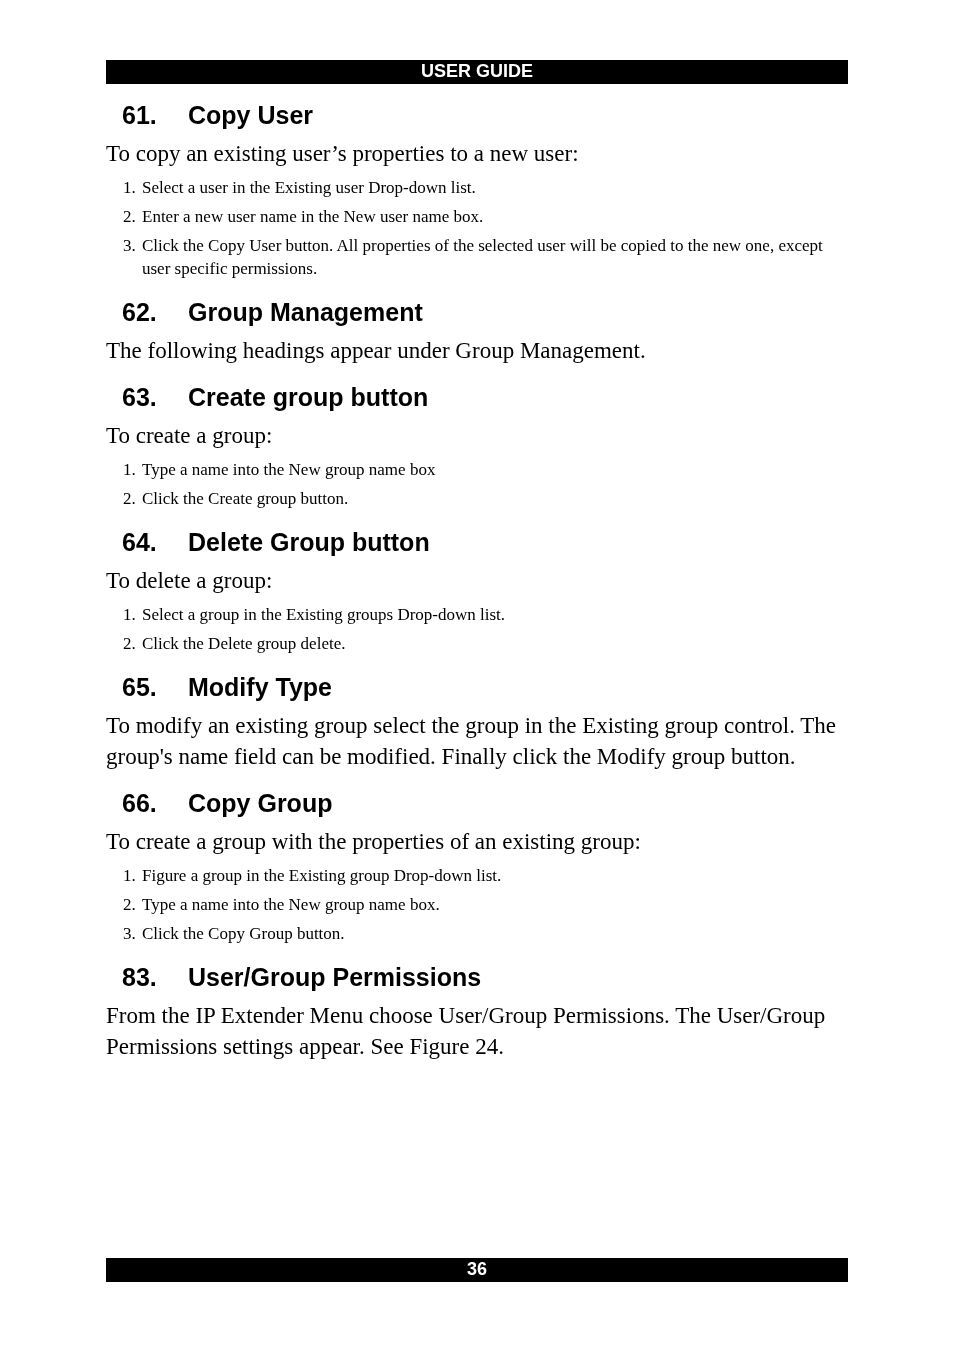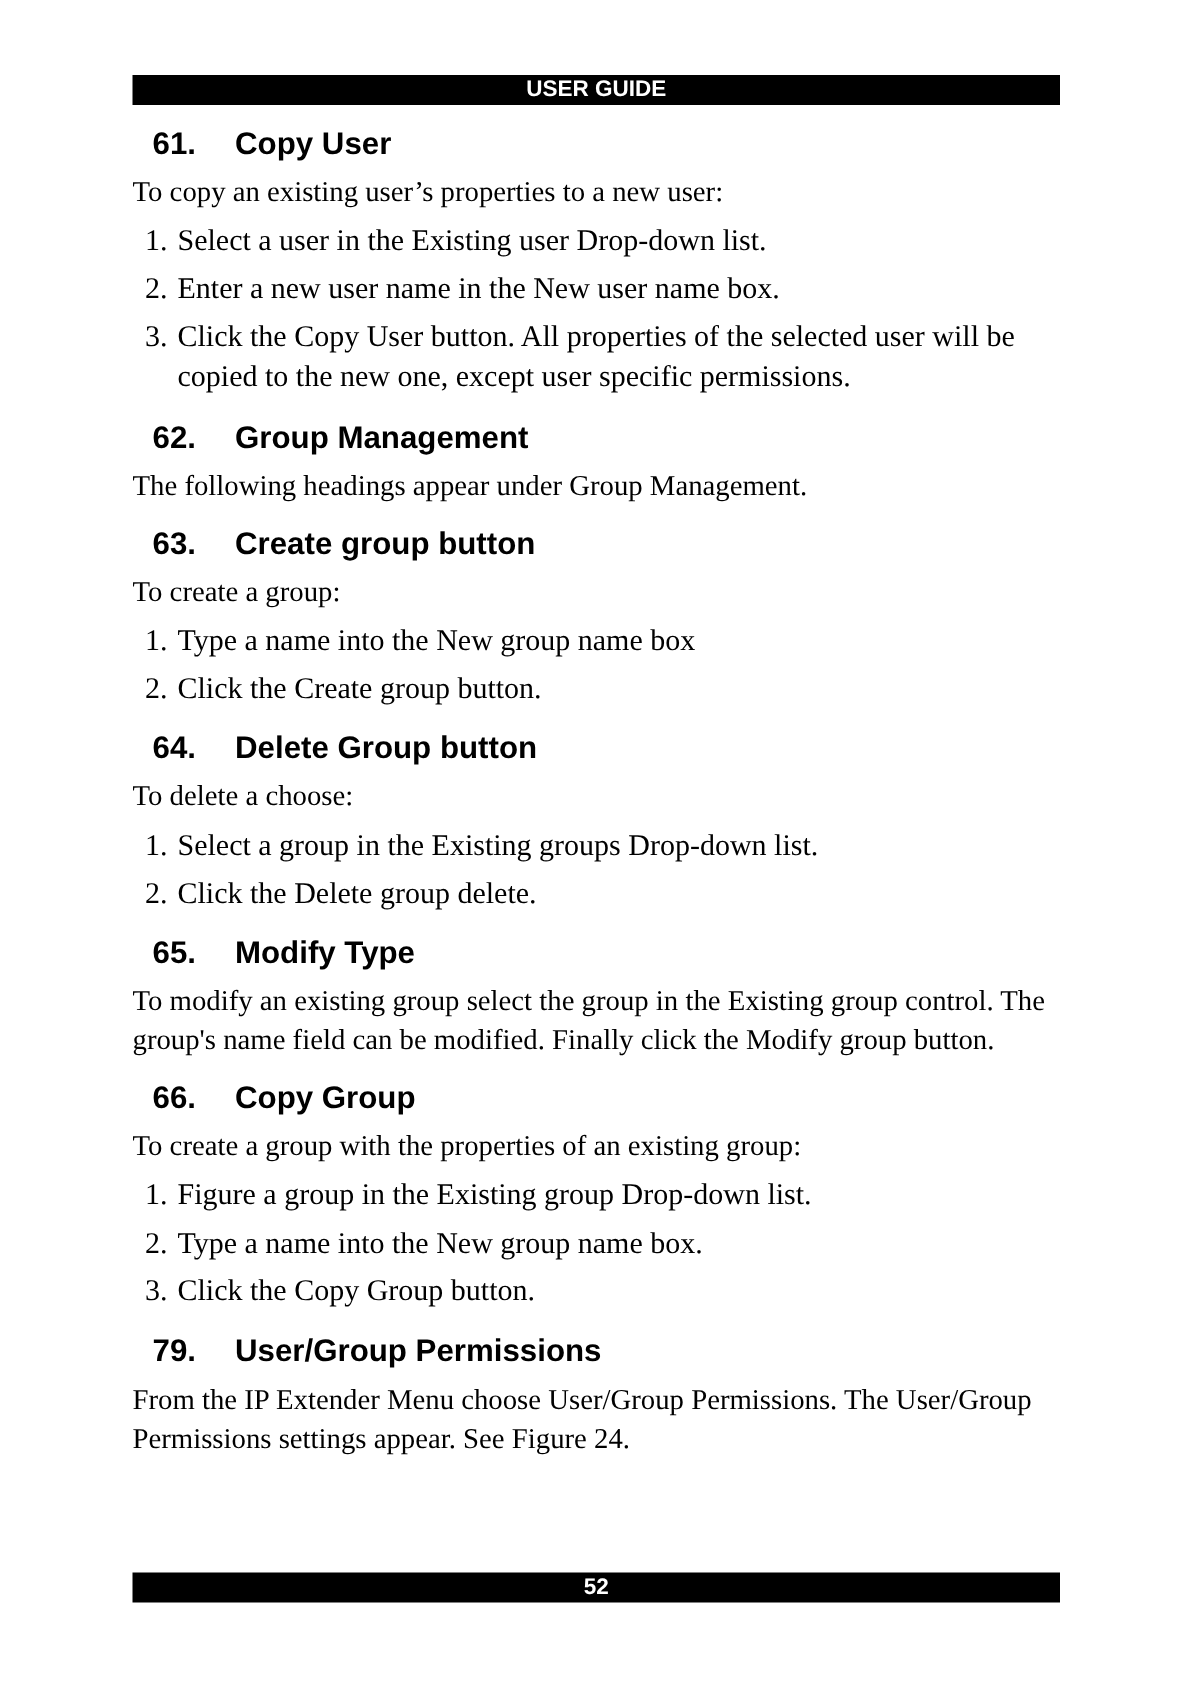--- a/index.html
+++ b/index.html
@@ -55,21 +55,21 @@
     font-size: 23px;
     line-height: 1.35;
     margin: 4px 0 8px 0;
   }
   ol.steps {
     list-style: decimal;
     margin: 6px 0 10px 0;
     padding-left: 34px;
   }
   ol.steps li {
-    font-size: 24px;
+    font-size: 17px;
     line-height: 1.35;
     padding-left: 2px;
     margin: 6px 0;
   }
 </style>
 </head>
 <body>
 
 <div class="page">
 
@@ -101,21 +101,21 @@
   <p class="body-text">To create a group:</p>
   <ol class="steps">
     <li>Type a name into the New group name box</li>
     <li>Click the Create group button.</li>
   </ol>
 
   <div class="section-heading">
     <span class="num">64.</span>
     <span>Delete Group button</span>
   </div>
-  <p class="body-text">To delete a choose:</p>
+  <p class="body-text">To delete a group:</p>
   <ol class="steps">
     <li>Select a group in the Existing groups Drop-down list.</li>
     <li>Click the Delete group delete.</li>
   </ol>
 
   <div class="section-heading">
     <span class="num">65.</span>
     <span>Modify Type</span>
   </div>
   <p class="body-text">To modify an existing group select the group in the Existing group control. The group's name field can be modified. Finally click the Modify group button.</p>
@@ -125,22 +125,22 @@
     <span>Copy Group</span>
   </div>
   <p class="body-text">To create a group with the properties of an existing group:</p>
   <ol class="steps">
     <li>Figure a group in the Existing group Drop-down list.</li>
     <li>Type a name into the New group name box.</li>
     <li>Click the Copy Group button.</li>
   </ol>
 
   <div class="section-heading">
-    <span class="num">79.</span>
+    <span class="num">83.</span>
     <span>User/Group Permissions</span>
   </div>
   <p class="body-text">From the IP Extender Menu choose User/Group Permissions. The User/Group Permissions settings appear. See Figure 24.</p>
 
   <div class="footer-bar">
-    <span>52</span>
+    <span>36</span>
   </div>
 
 </div>
 
 </body></html>

